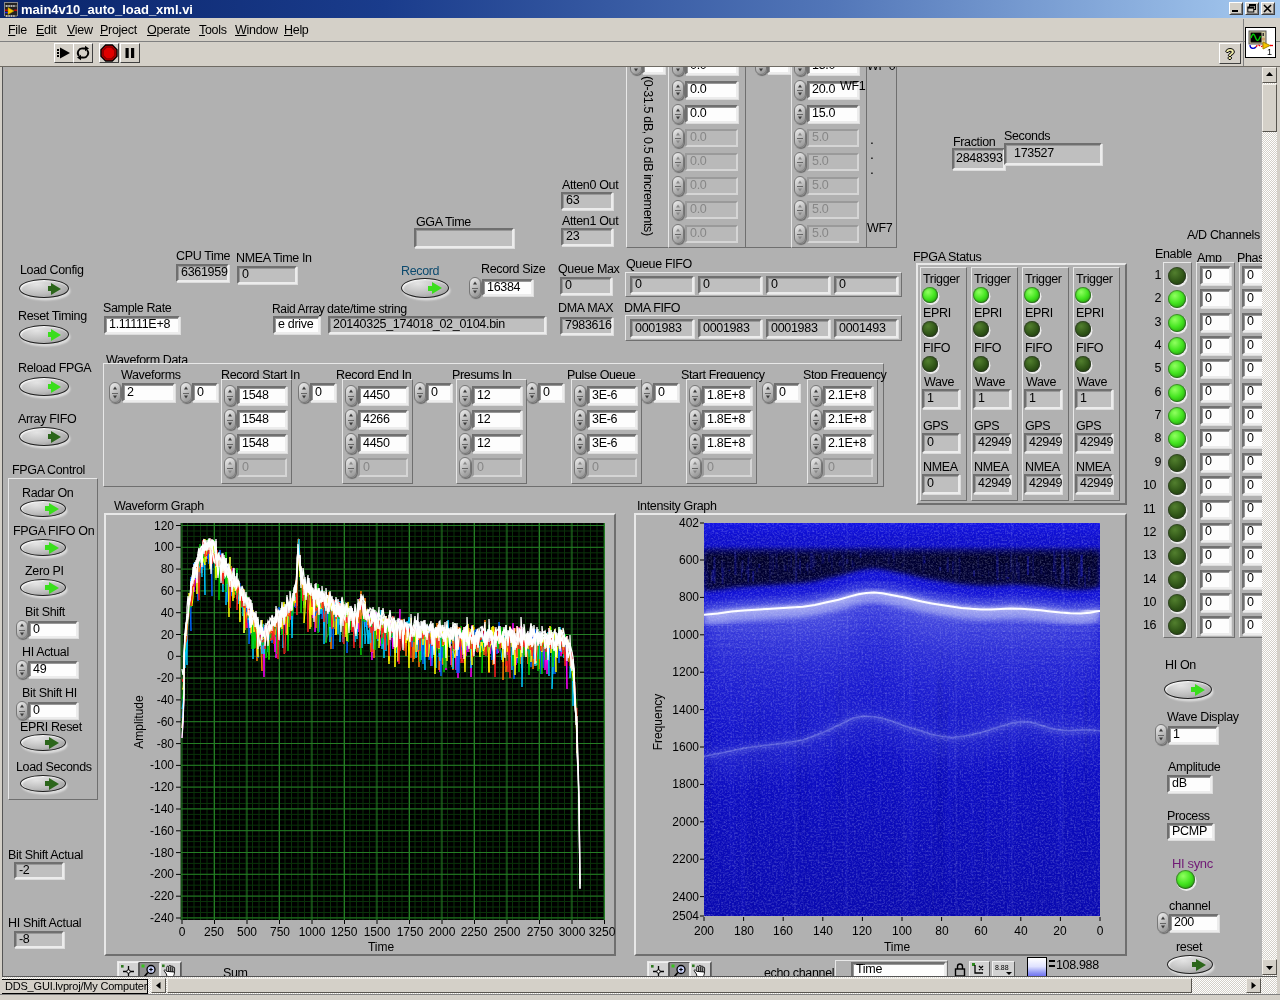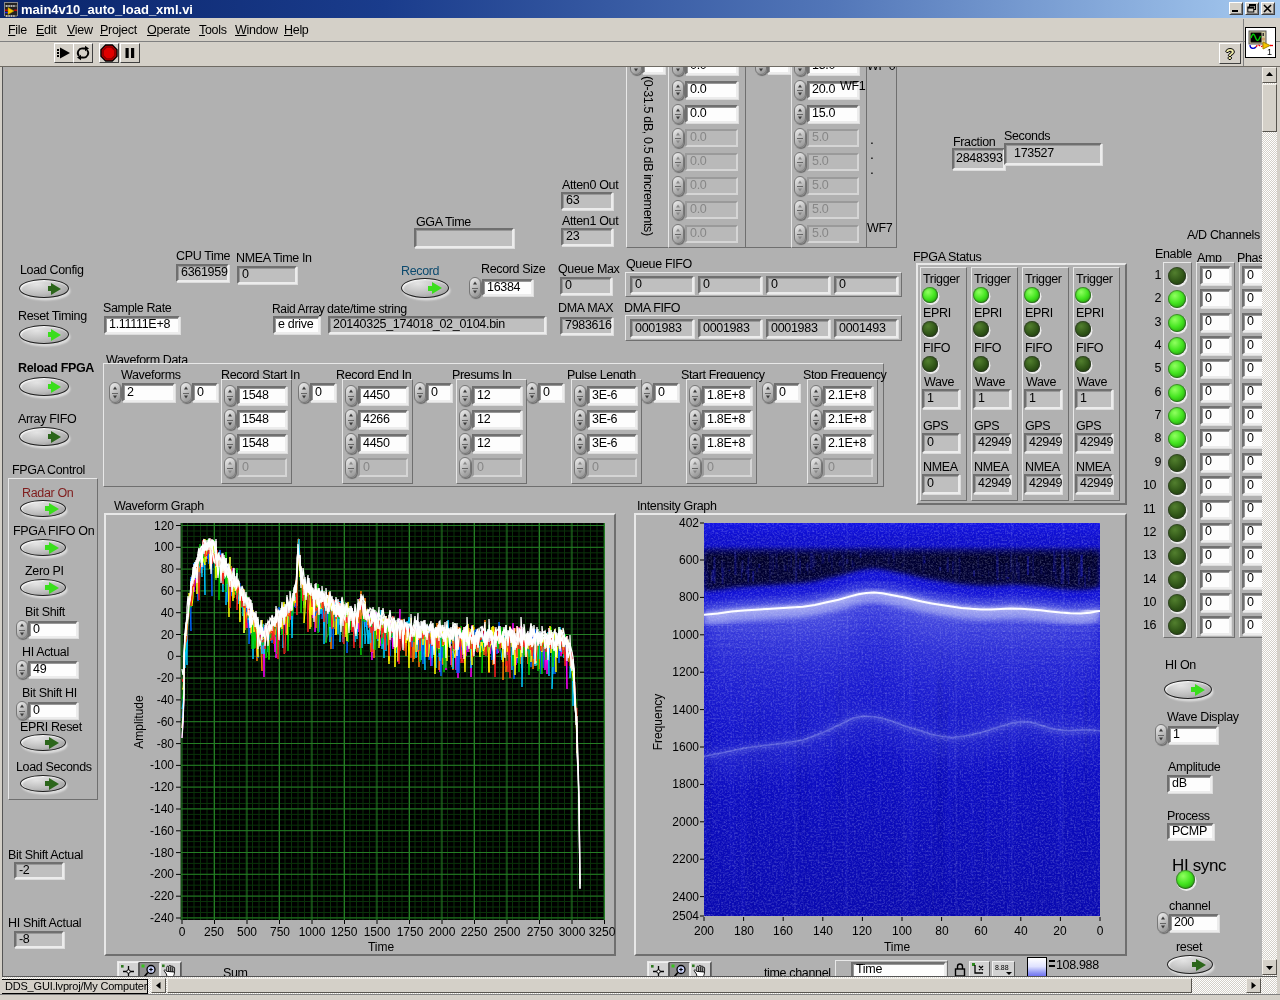--- a/index.html
+++ b/index.html
@@ -35,31 +35,31 @@
 </style></head>
 <body>
 <div class="lb" style="left:20px;top:264px;font-size:12.5px;color:#000;">Load Config</div>
 <div class="ov off" style="left:19px;top:279px;width:50px;height:19px;">
     <i class="tri"></i>
   </div>
 <div class="lb" style="left:18px;top:310px;font-size:12.5px;color:#000;">Reset Timing</div>
 <div class="ov on" style="left:19px;top:325px;width:50px;height:19px;">
     <i class="tri"></i>
   </div>
-<div class="lb" style="left:18px;top:362px;font-size:12.5px;color:#000;font-weight:bold;">Reload FPGA</div>
+<div class="lb" style="left:18px;top:362px;font-size:12.5px;color:#000;">Reload FPGA</div>
 <div class="ov on" style="left:19px;top:377px;width:50px;height:19px;">
     <i class="tri"></i>
   </div>
 <div class="lb" style="left:18px;top:413px;font-size:12.5px;color:#000;">Array FIFO</div>
 <div class="ov off" style="left:19px;top:427px;width:50px;height:19px;">
     <i class="tri"></i>
   </div>
 <div class="lb" style="left:12px;top:464px;font-size:12.5px;color:#000;">FPGA Control</div>
 <div class="rs" style="left:8px;top:478px;width:90px;height:322px;"></div>
-<div class="lb" style="left:22px;top:487px;font-size:12.5px;color:#7f1d1d;">Radar On</div>
+<div class="lb" style="left:22px;top:487px;font-size:12.5px;color:#000000;">Radar On</div>
 <div class="ov on" style="left:20px;top:500px;width:46px;height:17px;">
     <i class="tri"></i>
   </div>
 <div class="lb" style="left:13px;top:525px;font-size:12.5px;color:#000;">FPGA FIFO On</div>
 <div class="ov on" style="left:20px;top:539px;width:46px;height:17px;">
     <i class="tri"></i>
   </div>
 <div class="lb" style="left:25px;top:565px;font-size:12.5px;color:#000;">Zero PI</div>
 <div class="ov on" style="left:20px;top:579px;width:46px;height:17px;">
     <i class="tri"></i>
@@ -322,21 +322,21 @@
 <div class="spin" style="left:459px;top:433px;height:21px;">
     <i class="su"></i>
     <i class="sd"></i>
   </div>
 <div class="sk" style="left:472px;top:434px;width:50px;height:19px;background:#fdfdfd;font-size:12.5px;padding-left:3px;color:#000;">12</div>
 <div class="spin dis2" style="left:459px;top:457px;height:21px;">
     <i class="su"></i>
     <i class="sd"></i>
   </div>
 <div class="sk dis" style="left:472px;top:458px;width:50px;height:19px;font-size:12.5px;padding-left:3px;">0</div>
-<div class="lb" style="left:567px;top:369px;font-size:12.5px;color:#000;">Pulse Length</div>
+<div class="lb" style="left:567px;top:369px;font-size:12.5px;color:#000;">Pulse Queue</div>
 <div class="spin" style="left:526px;top:382px;height:21px;">
     <i class="su"></i>
     <i class="sd"></i>
   </div>
 <div class="sk" style="left:538px;top:383px;width:26px;height:19px;background:#fdfdfd;font-size:12.5px;padding-left:3px;color:#000;">0</div>
 <div class="rs" style="left:571px;top:379px;width:71px;height:105px;"></div>
 <div class="spin" style="left:574px;top:385px;height:21px;">
     <i class="su"></i>
     <i class="sd"></i>
   </div>
@@ -542,21 +542,21 @@
 <div class="lb" style="left:1167px;top:711px;font-size:12.5px;color:#000;">Wave Display</div>
 <div class="spin" style="left:1155px;top:724px;height:21px;">
     <i class="su"></i>
     <i class="sd"></i>
   </div>
 <div class="sk" style="left:1168px;top:726px;width:50px;height:18px;background:#fdfdfd;font-size:12.5px;padding-left:3px;color:#000;">1</div>
 <div class="lb" style="left:1168px;top:761px;font-size:12.5px;color:#000;">Amplitude</div>
 <div class="sk" style="left:1167px;top:775px;width:45px;height:18px;background:#fdfdfd;font-size:12.5px;padding-left:3px;color:#000;">dB</div>
 <div class="lb" style="left:1167px;top:810px;font-size:12.5px;color:#000;">Process</div>
 <div class="sk" style="left:1167px;top:823px;width:47px;height:17px;background:#fdfdfd;font-size:12.5px;padding-left:3px;color:#000;">PCMP</div>
-<div class="lb" style="left:1172px;top:857px;font-size:17px;color:#000000;text-align:center;">HI sync</div>
+<div class="lb" style="left:1172px;top:857px;font-size:13px;color:#701a75;text-align:center;">HI sync</div>
 <div class="led lon" style="left:1176px;top:870px;width:19px;height:19px;"></div>
 <div class="lb" style="left:1169px;top:900px;font-size:12.5px;color:#000;">channel</div>
 <div class="spin" style="left:1157px;top:912px;height:21px;">
     <i class="su"></i>
     <i class="sd"></i>
   </div>
 <div class="sk" style="left:1169px;top:914px;width:50px;height:18px;background:#fdfdfd;font-size:12.5px;padding-left:3px;color:#000;">200</div>
 <div class="lb" style="left:1176px;top:941px;font-size:12.5px;color:#000;">reset</div>
 <div class="ov off" style="left:1167px;top:955px;width:46px;height:19px;">
     <i class="tri"></i>
@@ -1135,21 +1135,21 @@
 <div class="pbtn" style="left:690px;top:962px;"><svg width="19" height="15" viewBox="0 0 19 15">
       <rect x="1" y="1.5" width="2.6" height="2.6" fill="#2d7a1e"></rect>
       <g stroke="#000" fill="#fff" stroke-width="0.9">
         <rect x="5.8" y="3.2" width="1.9" height="6" rx="0.95"></rect>
         <rect x="7.9" y="2.4" width="1.9" height="6.8" rx="0.95"></rect>
         <rect x="10" y="3" width="1.9" height="6.2" rx="0.95"></rect>
         <rect x="11.9" y="4.2" width="1.7" height="5" rx="0.85"></rect>
         <path d="M5.8 8.4L4.4 7C3.6 6.3 2.8 7.3 3.4 8.1L5.4 11L6 13.5H12.2C13.2 12 13.6 10.5 13.4 9Z"></path>
       </g>
     </svg></div>
-<div class="lb" style="left:764px;top:967px;font-size:12.5px;color:#000;">time channel</div>
+<div class="lb" style="left:764px;top:967px;font-size:12.5px;color:#000;">echo channel</div>
 <div class="rs" style="left:835px;top:960px;width:113px;height:21px;"></div>
 <div class="sk" style="left:851px;top:962px;width:95px;height:16px;background:#fdfdfd;font-size:12.5px;padding-left:3px;color:#000;">Time</div>
 <div class="abs" style="left:953px;top:962px;width:14px;height:16px;"><svg width="14" height="16" viewBox="0 0 14 16">
       <rect x="2.5" y="7" width="9" height="7" fill="none" stroke="#000" stroke-width="1.4"></rect>
       <path d="M4.5 7V4.5A2.5 2.5 0 0 1 9.5 4.5V7" fill="none" stroke="#000" stroke-width="1.4"></path>
     </svg></div>
 <div class="pbtn" style="left:969px;top:961px;width:21px;height:16px;"><svg width="19" height="14" viewBox="0 0 19 14">
       <rect x="2" y="1" width="3" height="3" fill="#2d8a1e"></rect>
       <path d="M5 3V11H13M13 4L9 8M9 4L13 8" stroke="#000" stroke-width="1.3" fill="none"></path>
     </svg></div>

